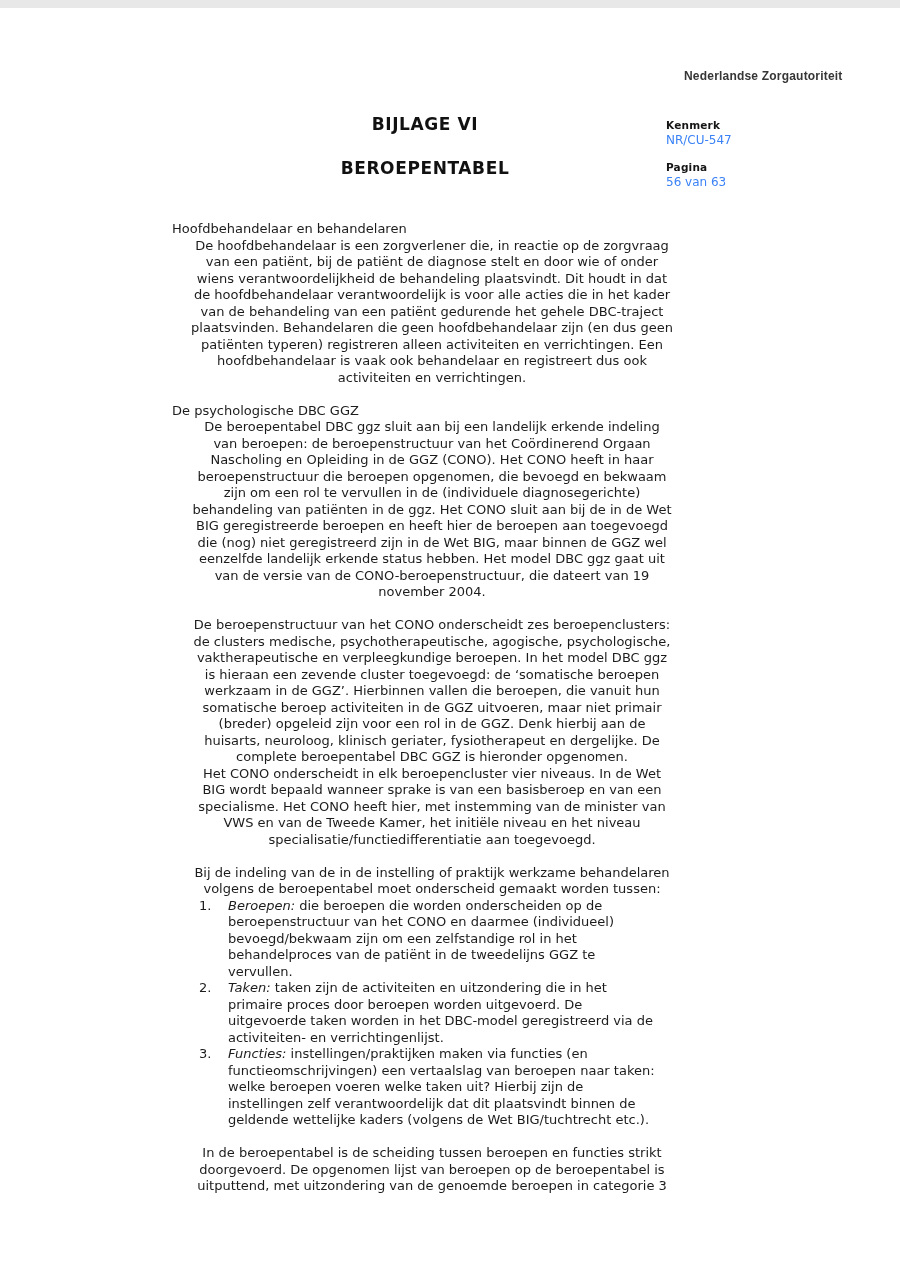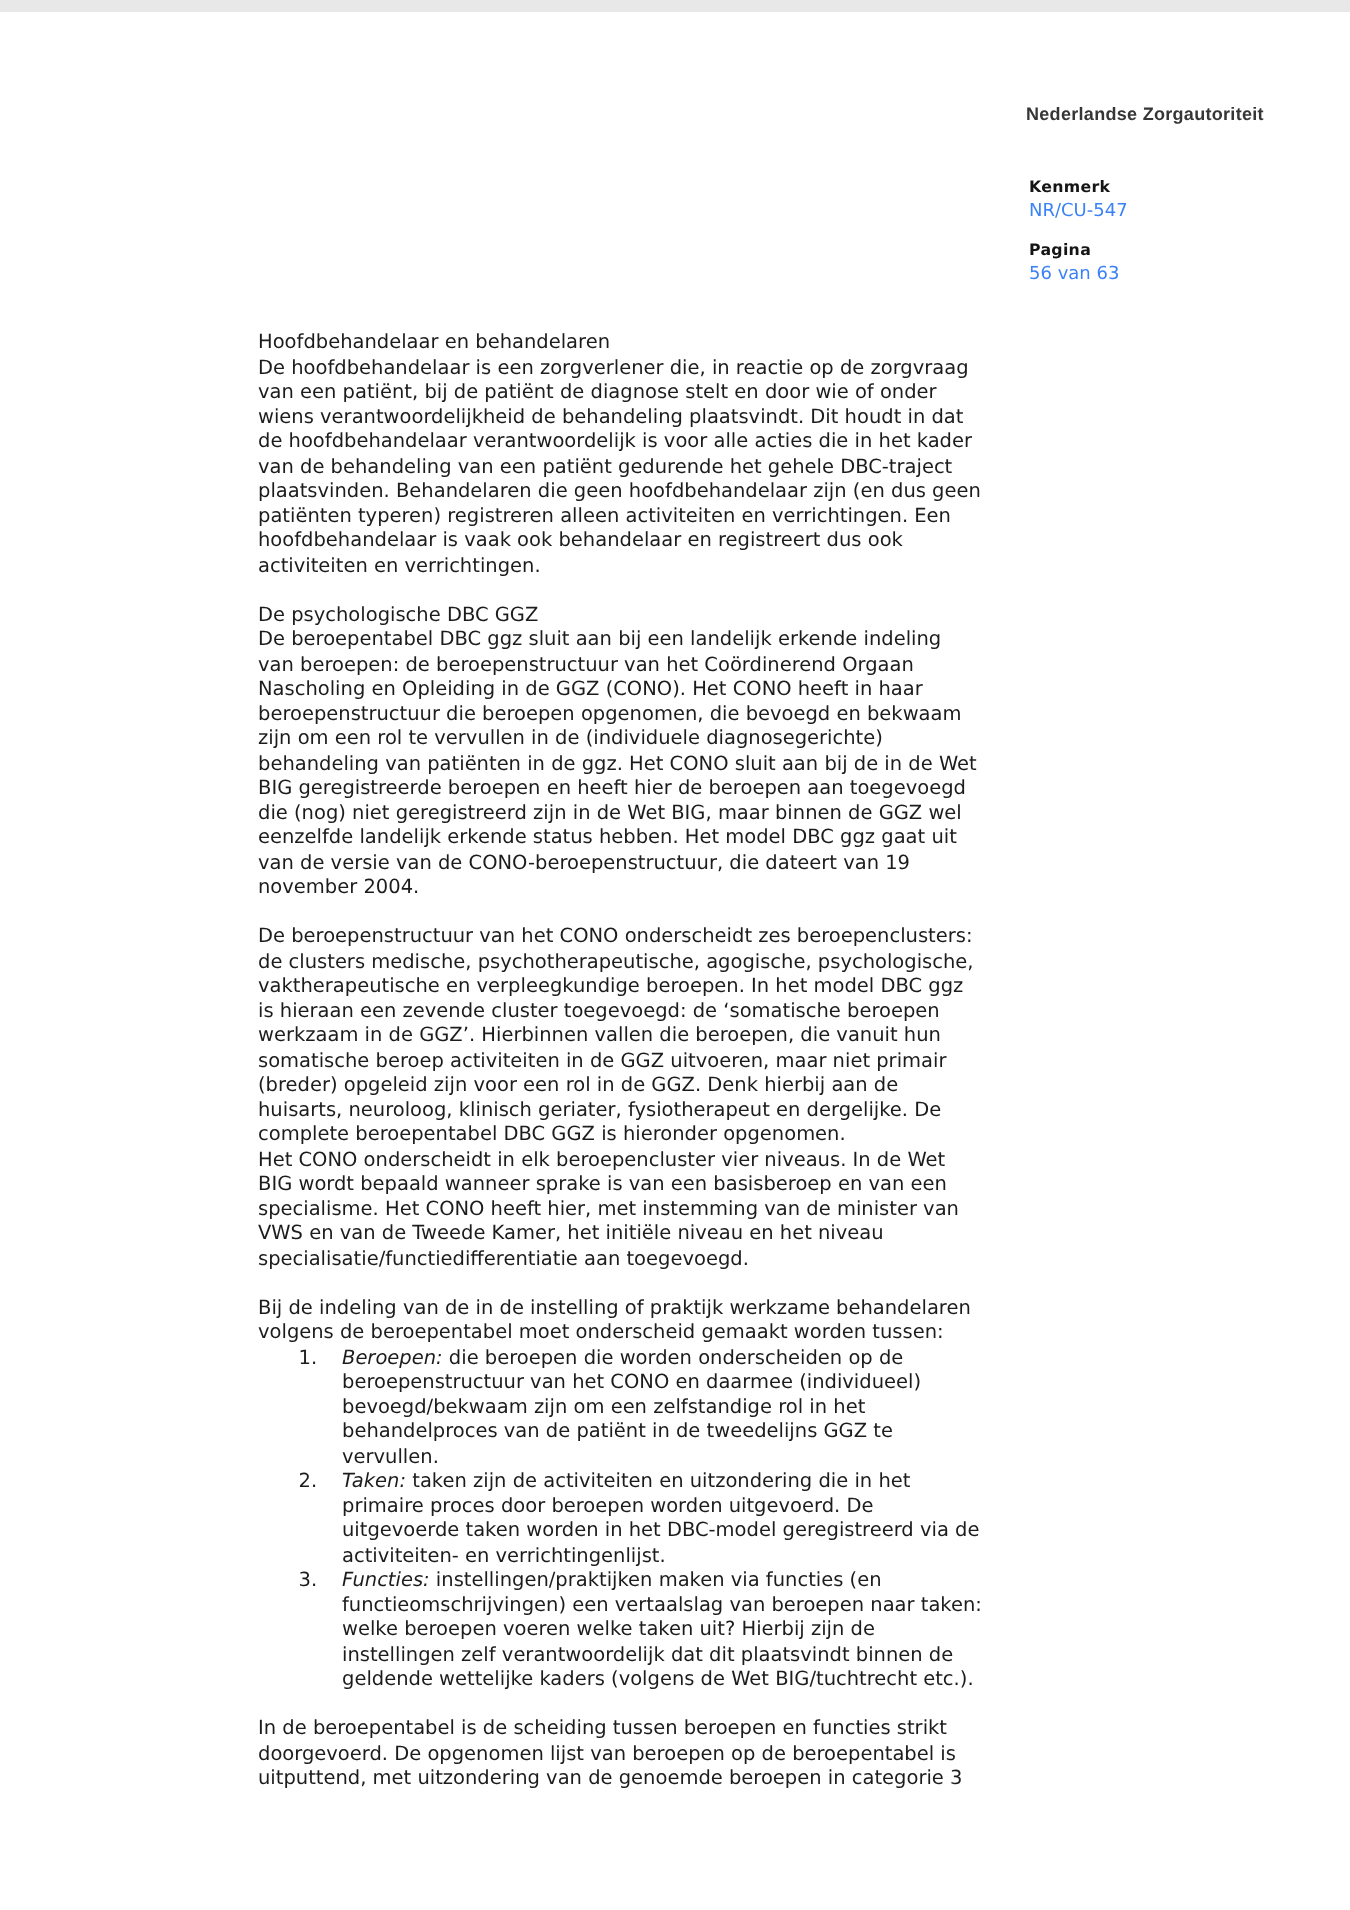--- a/index.html
+++ b/index.html
@@ -14,48 +14,52 @@
     font-family:"Liberation Sans",sans-serif;font-weight:700;
     font-size:12px;color:#363636;letter-spacing:.2px;
   }
   
   .title-block{
     position:absolute;left:172px;top:106px;width:506px;text-align:center;
     font-weight:700;font-size:17px;letter-spacing:.6px;color:#111;
   }
   .title-line2{margin-top:24px;}
   
-  .meta{position:absolute;left:686px;top:111px;font-size:12px;}
+  .meta{position:absolute;left:666px;top:111px;font-size:12px;}
   .meta-label{font-weight:700;font-size:10.5px;color:#151515;letter-spacing:.2px;}
   .meta-value{color:#3b82f6;margin-top:2px;}
   .meta-group + .meta-group{margin-top:14px;}
   
   .body-col{
     position:absolute;left:172px;top:213px;width:520px;
     font-size:13px;line-height:16.5px;
   }
   .sec{margin:0 0 16.5px 0;}
   .sec-heading{font-weight:400;}
-  .para{white-space:pre;margin:0;}
+  .para{white-space:pre;margin:0;text-align:center;}
   
   .nlist{margin:0;}
   .li{display:flex;}
   .li-num{flex:0 0 29px;margin-left:27px;}
   .li-body{flex:1 1 auto;}
   .li-term{font-style:italic;}
   .li-rest{white-space:pre;}
   .final{margin-top:16.5px;}
 </style>
 </head>
 <body>
 
 <div class="page">
 
   <div class="logo">Nederlandse Zorgautoriteit</div>
 
+  <div class="title-block">
+    <div class="title-line1">BIJLAGE VI</div>
+    <div class="title-line2">BEROEPENTABEL</div>
+  </div>
 
   <div class="meta">
     <div class="meta-group">
       <div class="meta-label">Kenmerk</div>
       <div class="meta-value">NR/CU-547</div>
     </div>
     <div class="meta-group">
       <div class="meta-label">Pagina</div>
       <div class="meta-value">56 van 63</div>
     </div>

